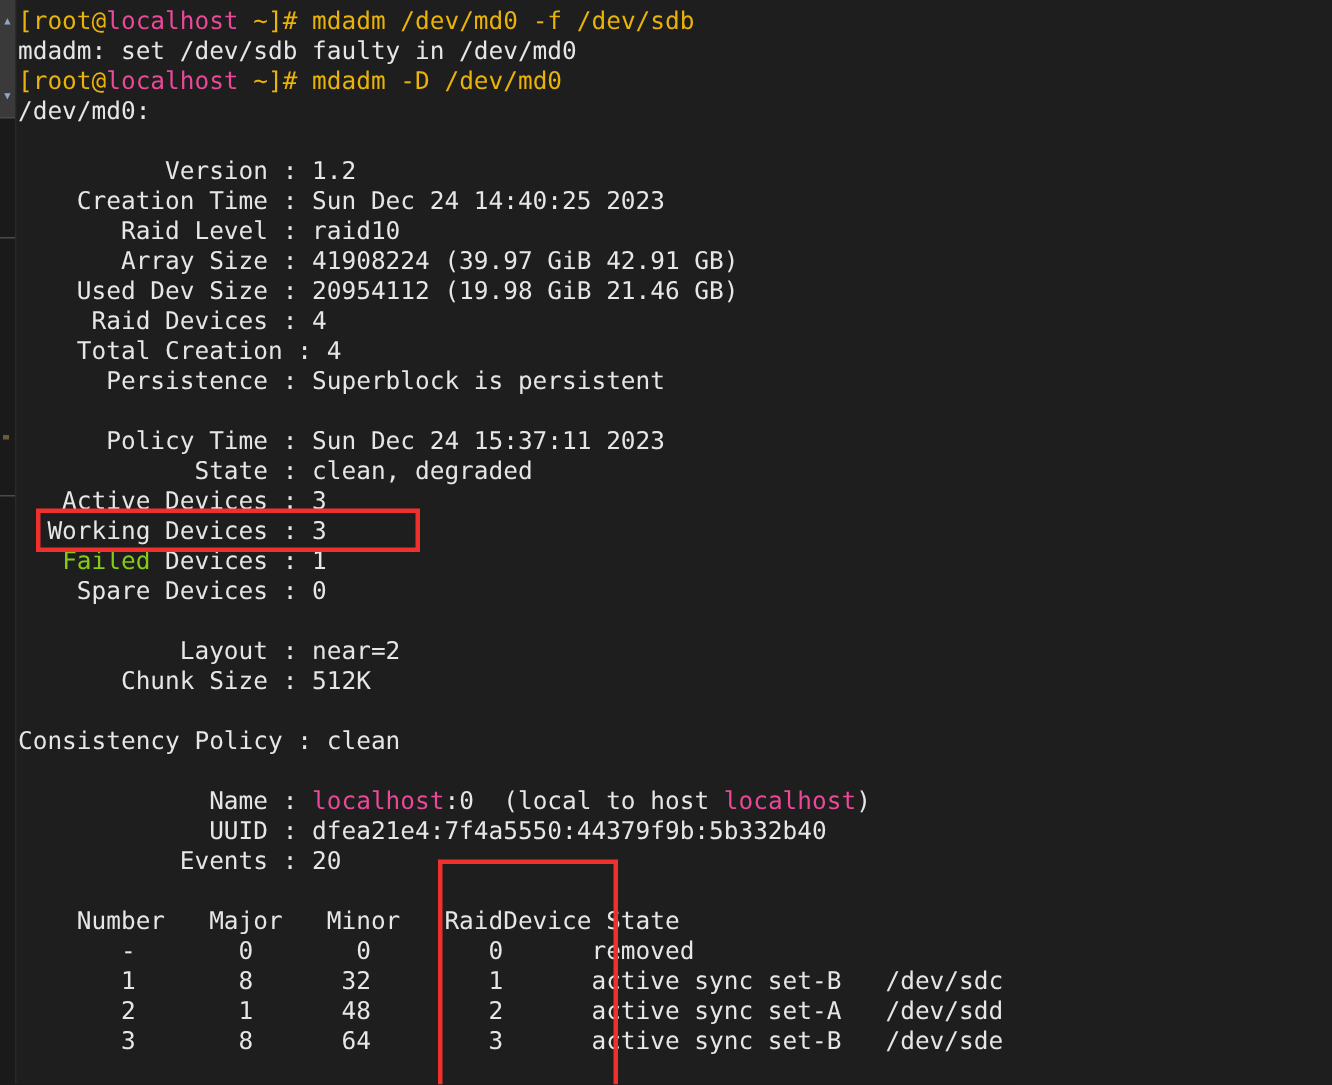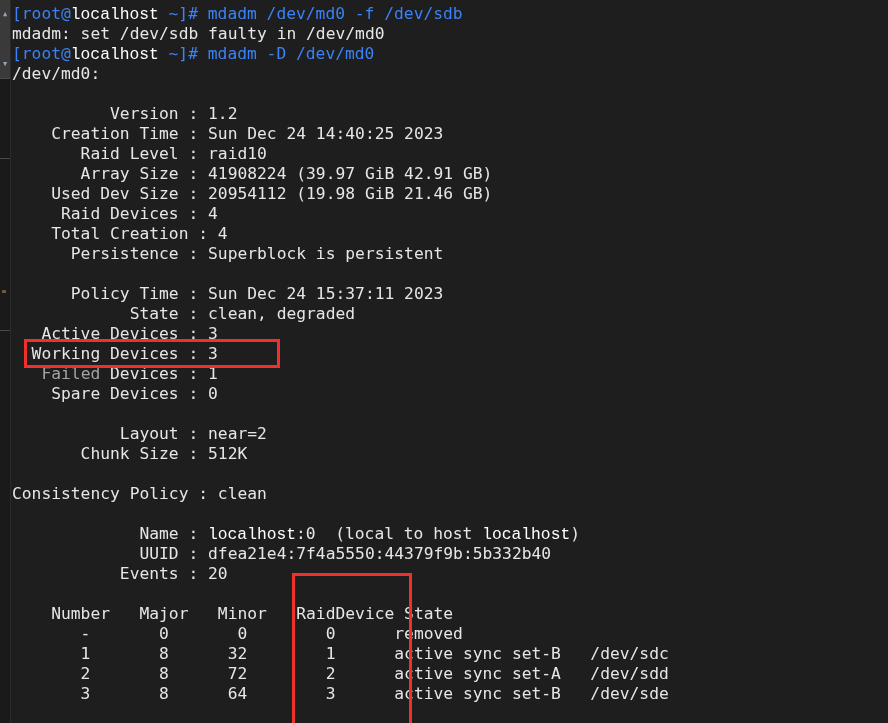--- a/index.html
+++ b/index.html
@@ -74,23 +74,23 @@
     padding-top: 4px;
   }
 
   .line {
     height: 20px;
     white-space: pre;
     padding-left: 1px;
   }
   .line.blank { height: 20px; }
 
-  .c-host   { color: #ffffff; font-family: Liberation Mono, monospace; }
-  .c-plain  { color: #3b82f6; }
-  .c-failed { color: #a3a3a3; }
+  .c-host   { color: #ec4899; }
+  .c-plain  { color: #eab308; }
+  .c-failed { color: #84cc16; }
 
   
   .annot {
     position: absolute;
     border: 3px solid #f0302c;
     box-sizing: border-box;
     pointer-events: none;
     background: transparent;
   }
   #annot-failed {
@@ -180,21 +180,21 @@
     <div class="line"><span>             UUID : </span><span>dfea21e4:7f4a5550:44379f9b:5b332b40</span></div>
 
     <div class="line"><span>           Events : </span><span>20</span></div>
 
     <div class="line blank"> </div>
 
     <div class="line">    Number   Major   Minor   RaidDevice State</div>
 
     <div class="line">       -       0       0        0      removed</div>
     <div class="line">       1       8      32        1      active sync set-B   /dev/sdc</div>
-    <div class="line">       2       8      72        2      active sync set-A   /dev/sdd</div>
+    <div class="line">       2       1      48        2      active sync set-A   /dev/sdd</div>
     <div class="line">       3       8      64        3      active sync set-B   /dev/sde</div>
     <div class="line blank"> </div>
 
   </div>
 
   <div class="annot" id="annot-failed"></div>
   <div class="annot" id="annot-raiddev"></div>
 
 </div>
 

